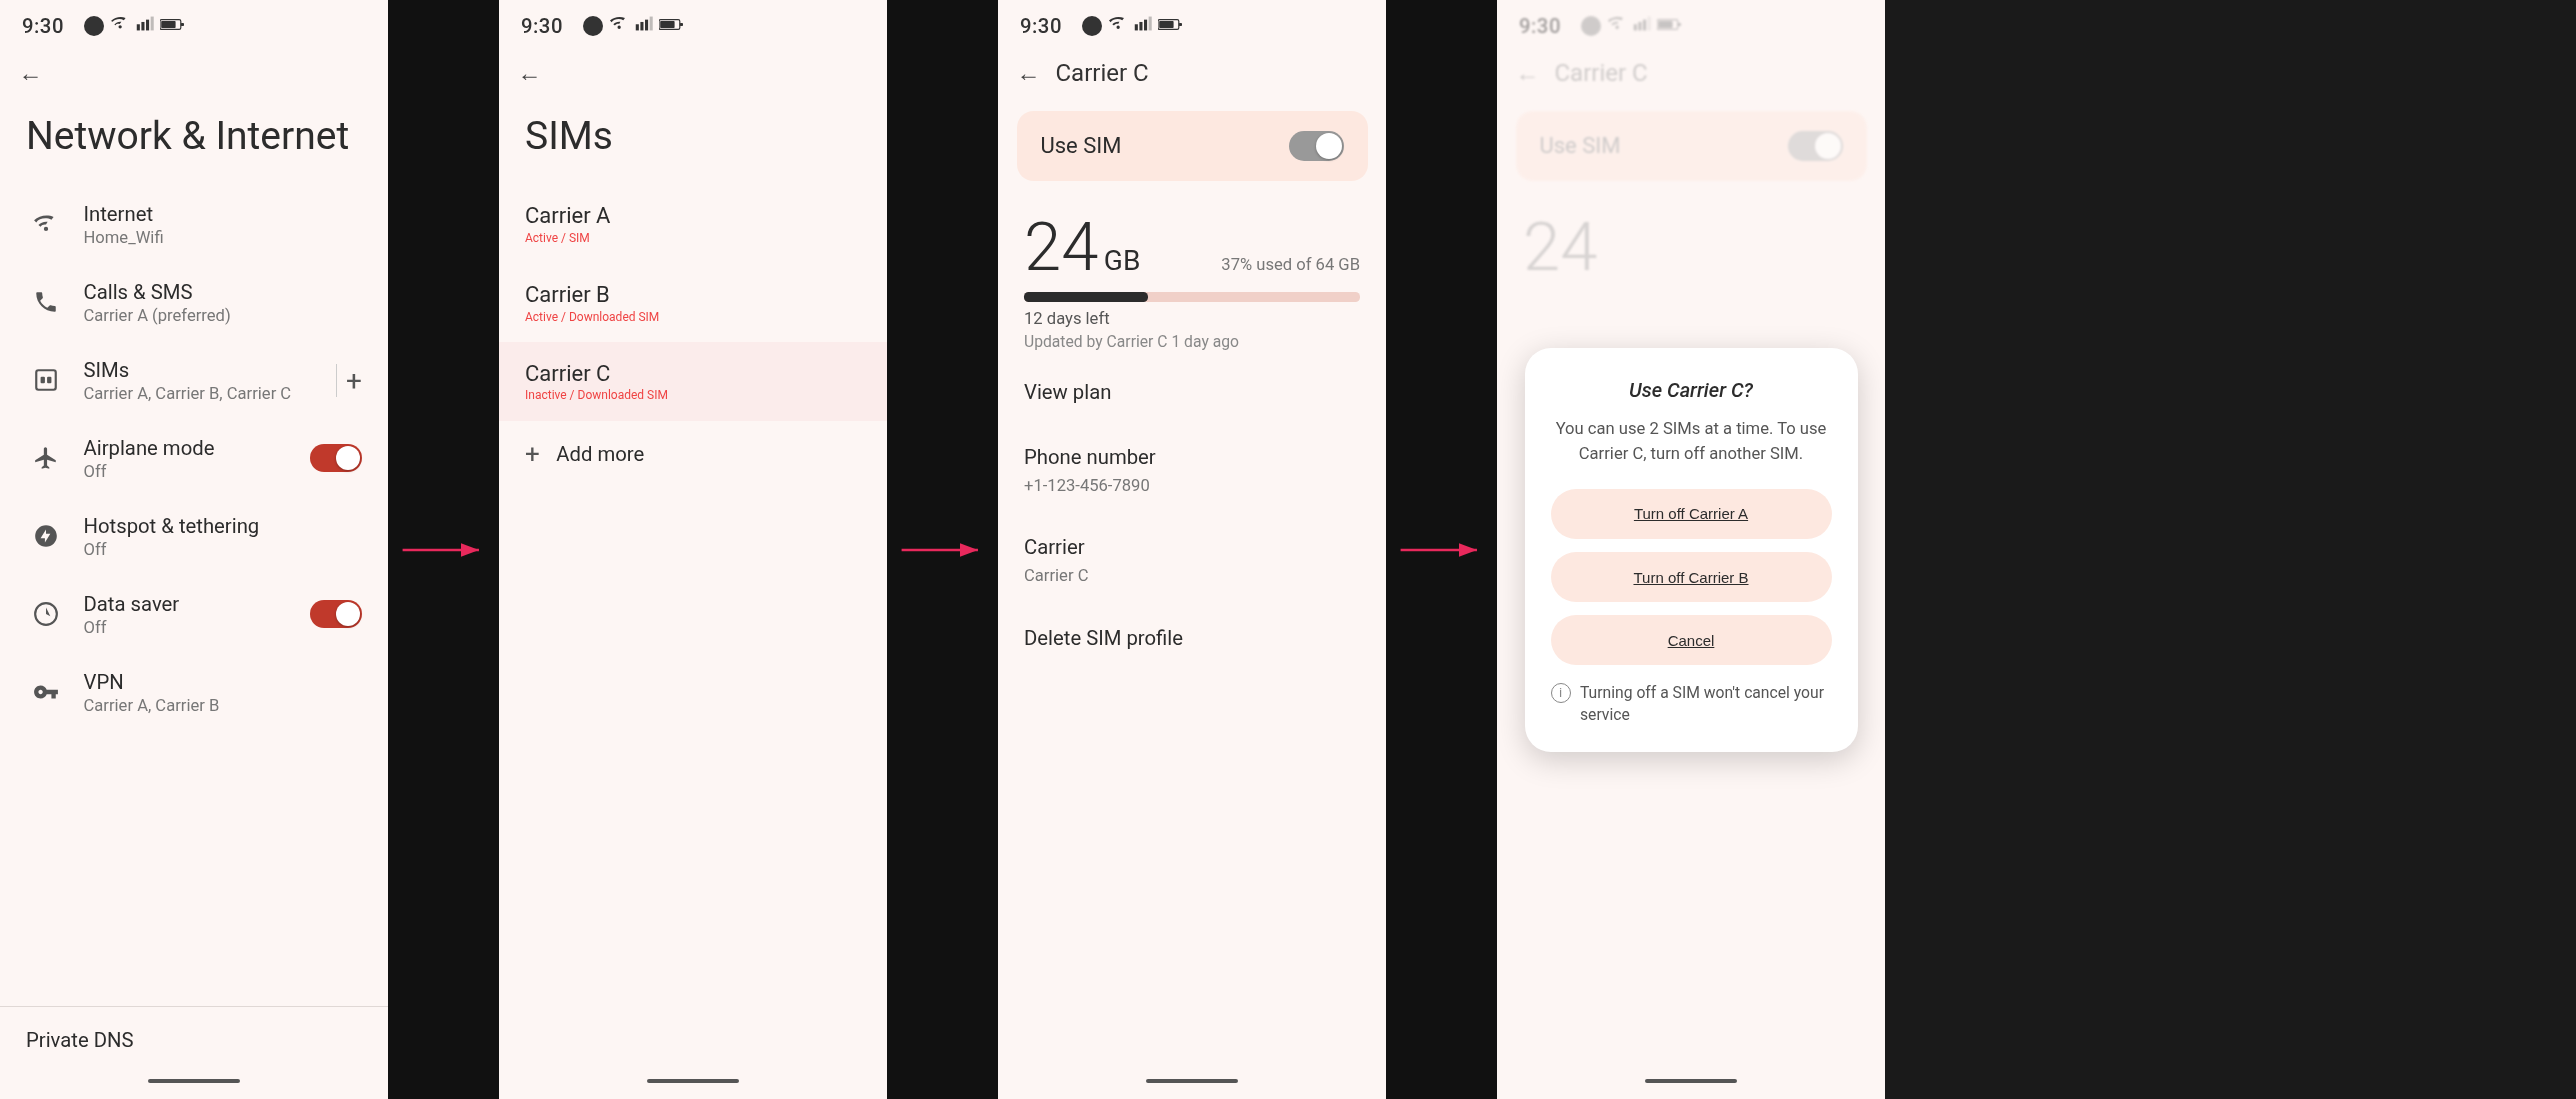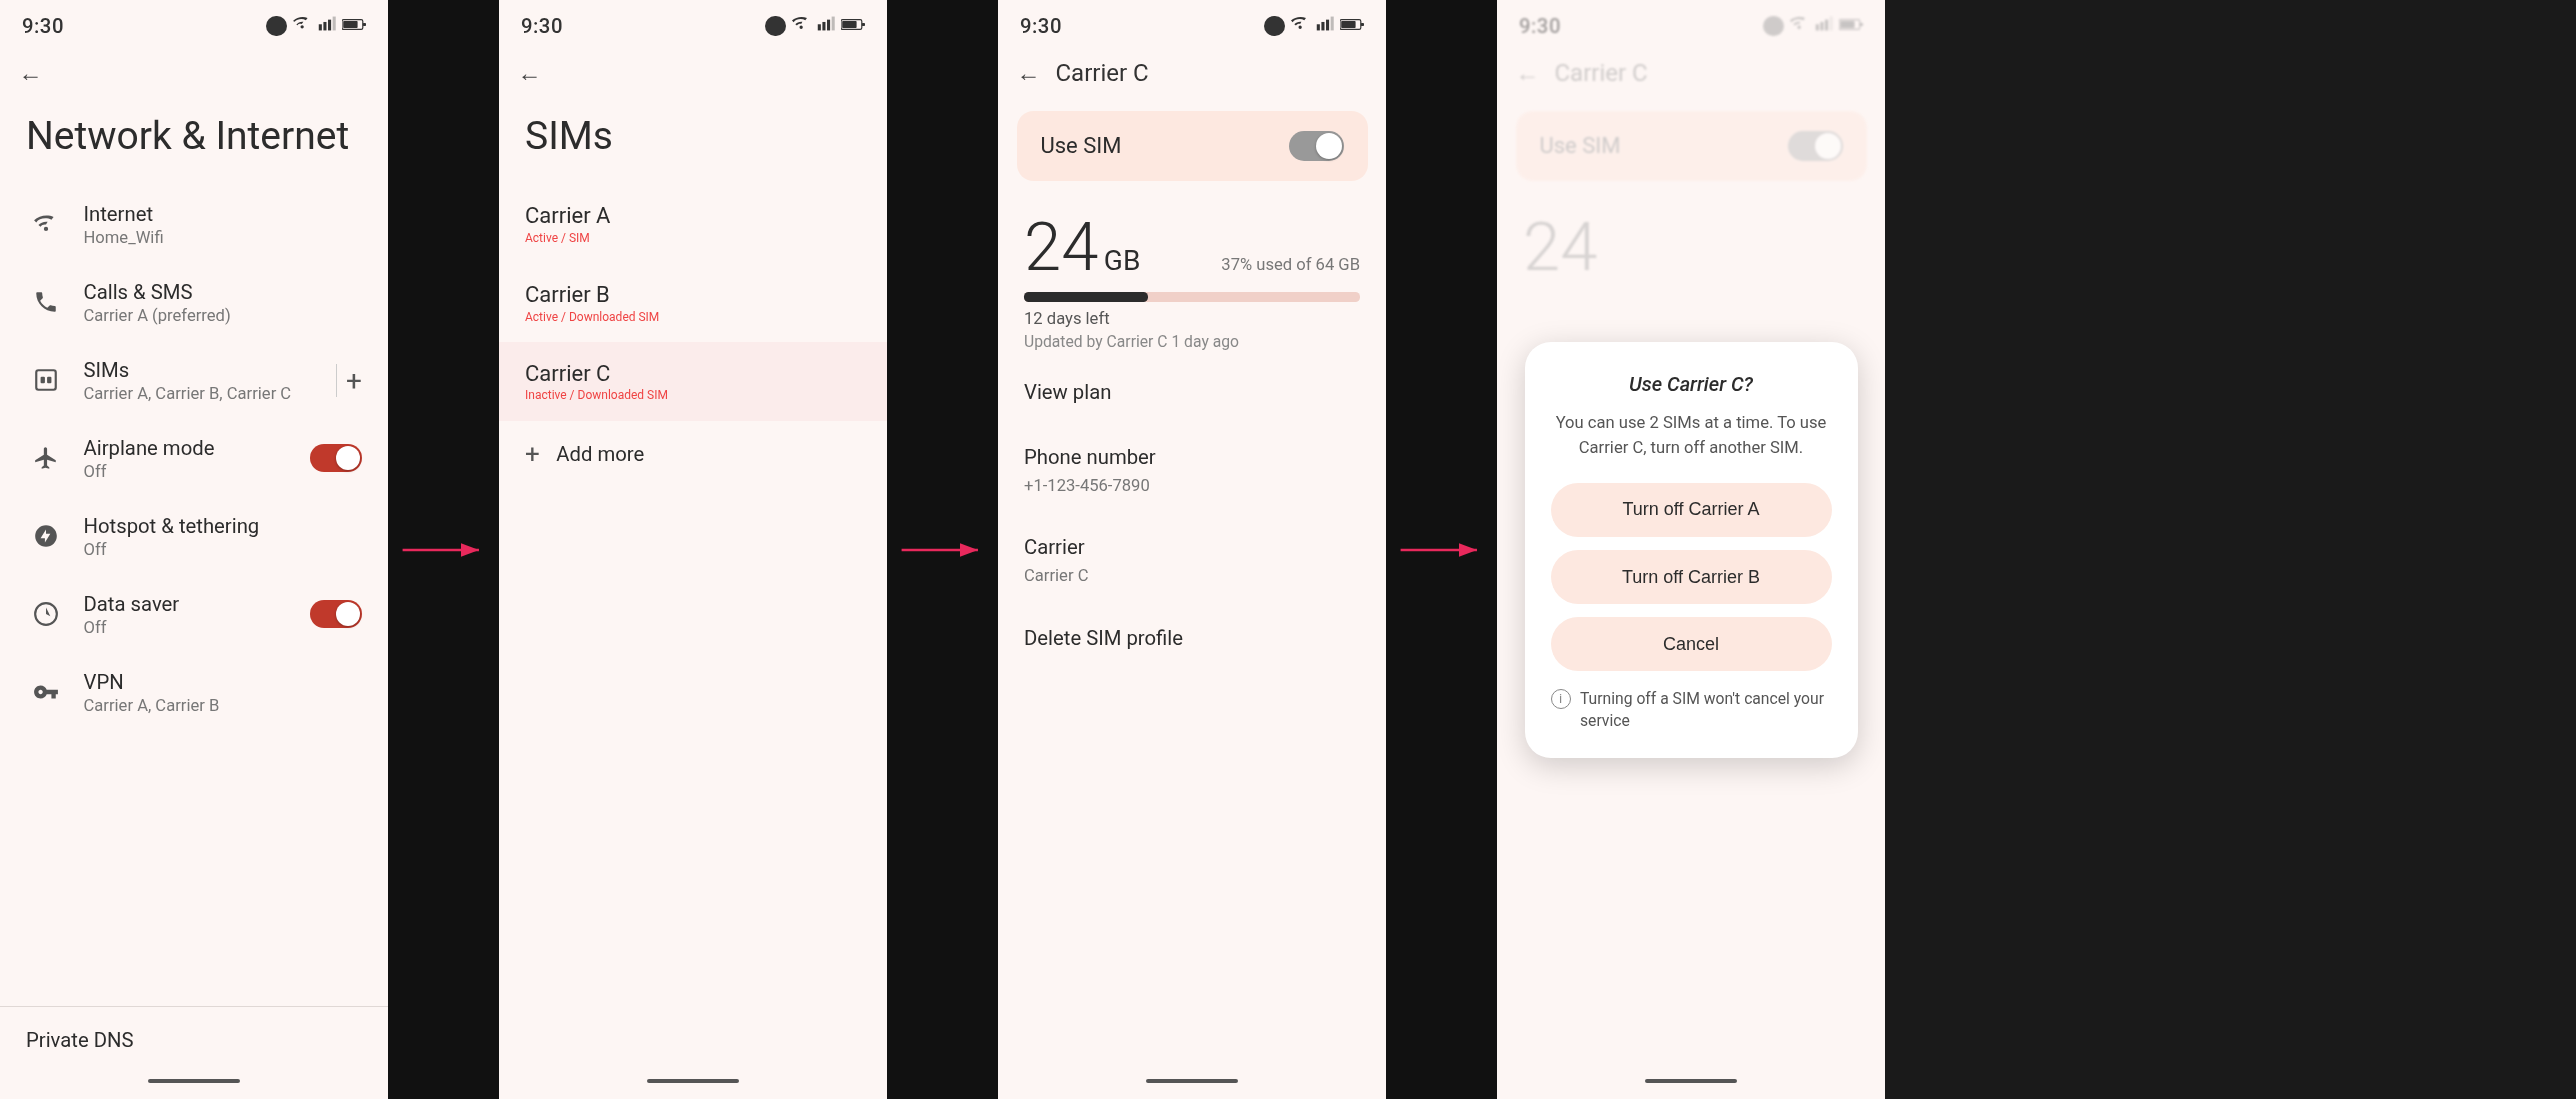--- a/index.html
+++ b/index.html
@@ -19,21 +19,20 @@
       width: 388px;
       height: 1100px;
       background: #fdf6f4;
       flex-shrink: 0;
     }
 
     
     .status-bar {
       display: flex;
       align-items: center;
-      justify-content: space-between;
       padding: 13px 22px 9.2px 22px;
       height: 48px;
       gap: 20px;
     }
     .status-time {
       font-size: 20.3px;
       font-weight: 500;
       color: #333;
       letter-spacing: 0.5px;
     }
@@ -305,27 +304,28 @@
       text-align: center;
       margin-bottom: 22px;
       line-height: 1.5;
     }
     .dialog-btn {
       display: block;
       width: 100%;
       padding: 16.6px;
       border-radius: 46px;
       border: none;
-      font-size: 18px;
+      font-size: 15px;
       font-weight: 500;
       cursor: pointer;
       margin-bottom: 13px;
       background: #fde8e0;
       color: #2c2c2c;
       text-align: center;
+      text-decoration: underline;
     }
     .dialog-btn:last-of-type {
       margin-bottom: 16.6px;
     }
     .dialog-note {
       display: flex;
       align-items: flex-start;
       gap: 9.2px;
       font-size: 15.7px;
       color: #555;

